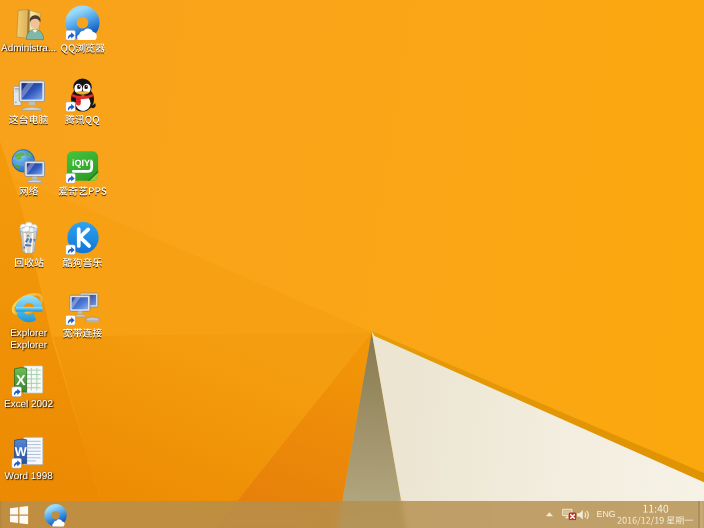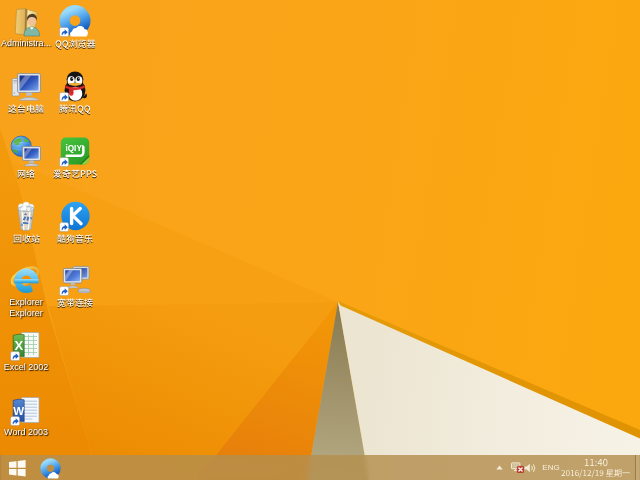--- a/index.html
+++ b/index.html
@@ -423,21 +423,21 @@
             <rect x="11.5" y="3.5" width="17.5" height="25" rx="1" fill="#F6F8FB" stroke="#9FA9B8" stroke-width="0.7"></rect>
             <path d="M13.5,7.2 h13.5 M13.5,10.2 h13.5 M13.5,13.2 h13.5 M13.5,16.2 h13.5 M13.5,19.2 h13.5 M13.5,22.2 h13.5 M13.5,25 h9" stroke="#A8BEE0" stroke-width="0.9"></path>
             <path d="M3.2,6.3 Q9.5,4.3 14.2,5.8 V27.7 Q9.5,26.2 3.2,28.1 Z" fill="url(#wdg)" stroke="#1A3C78" stroke-width="0.6"></path>
             <text x="8.8" y="20.6" font-family="Liberation Sans,DejaVu Sans,sans-serif" font-size="11.5" font-weight="bold" fill="#FFFFFF" text-anchor="middle">W</text>
             <g>
               <rect x="0.6" y="22.6" width="9" height="9" rx="1.6" fill="#FFFFFF" stroke="rgba(120,130,145,0.75)" stroke-width="0.5"></rect>
               <path d="M2.6,30.2 C2.6,27.4 4.1,26.2 5.7,26.1 L5.7,24.3 L8.8,27.2 L5.7,30.1 L5.7,28.3 C4.6,28.3 3.8,28.6 3.4,30.2 Z" fill="#1E5FC8"></path>
             </g>
           </svg>
         </div>
-        <div class="lbl">Word 2003</div>
+        <div class="lbl">Word 1998</div>
       </div>
     </div>
 
   <div id="taskbar">
     <div id="start-button">
         <span>
           <svg width="17" height="17" viewBox="0 0 17 17">
             <polygon points="0,2.0 7.5,1.15 7.5,7.7 0,7.7" fill="#FCFAF3"></polygon>
             <polygon points="8.7,1.02 16.6,0.1 16.6,7.7 8.7,7.7" fill="#FCFAF3"></polygon>
             <polygon points="0,8.9 7.5,8.9 7.5,15.45 0,14.6" fill="#FCFAF3"></polygon>

